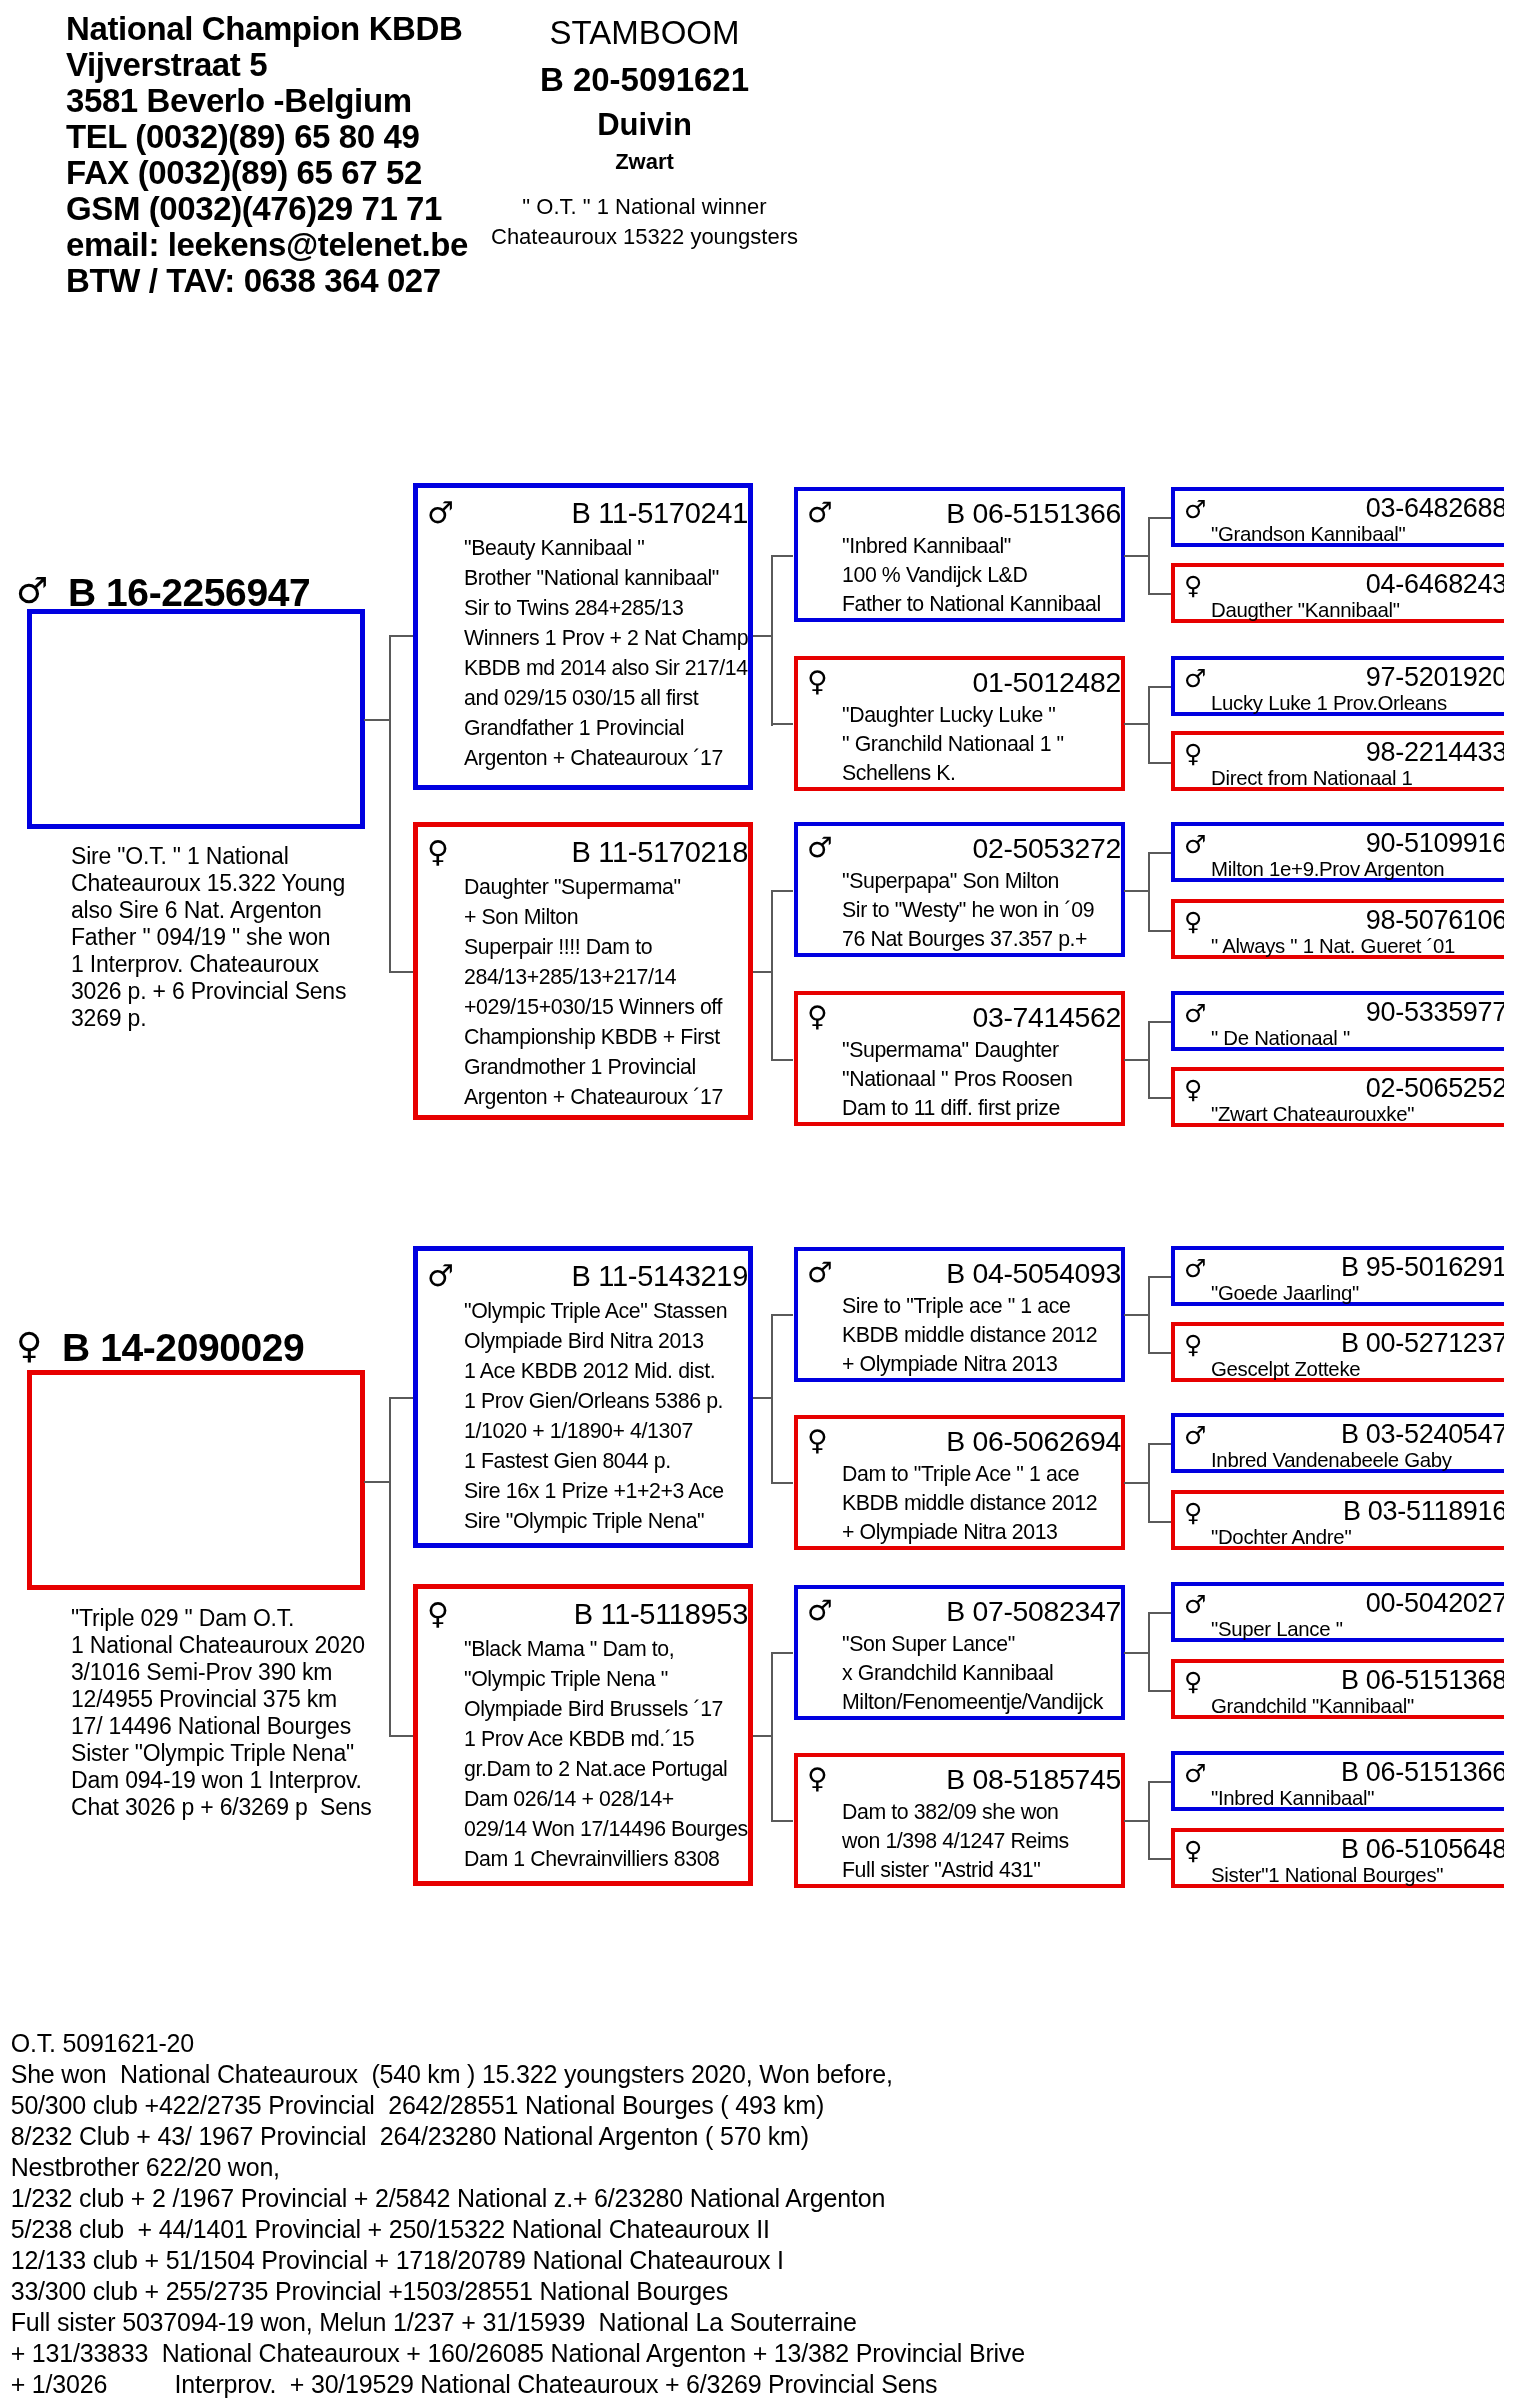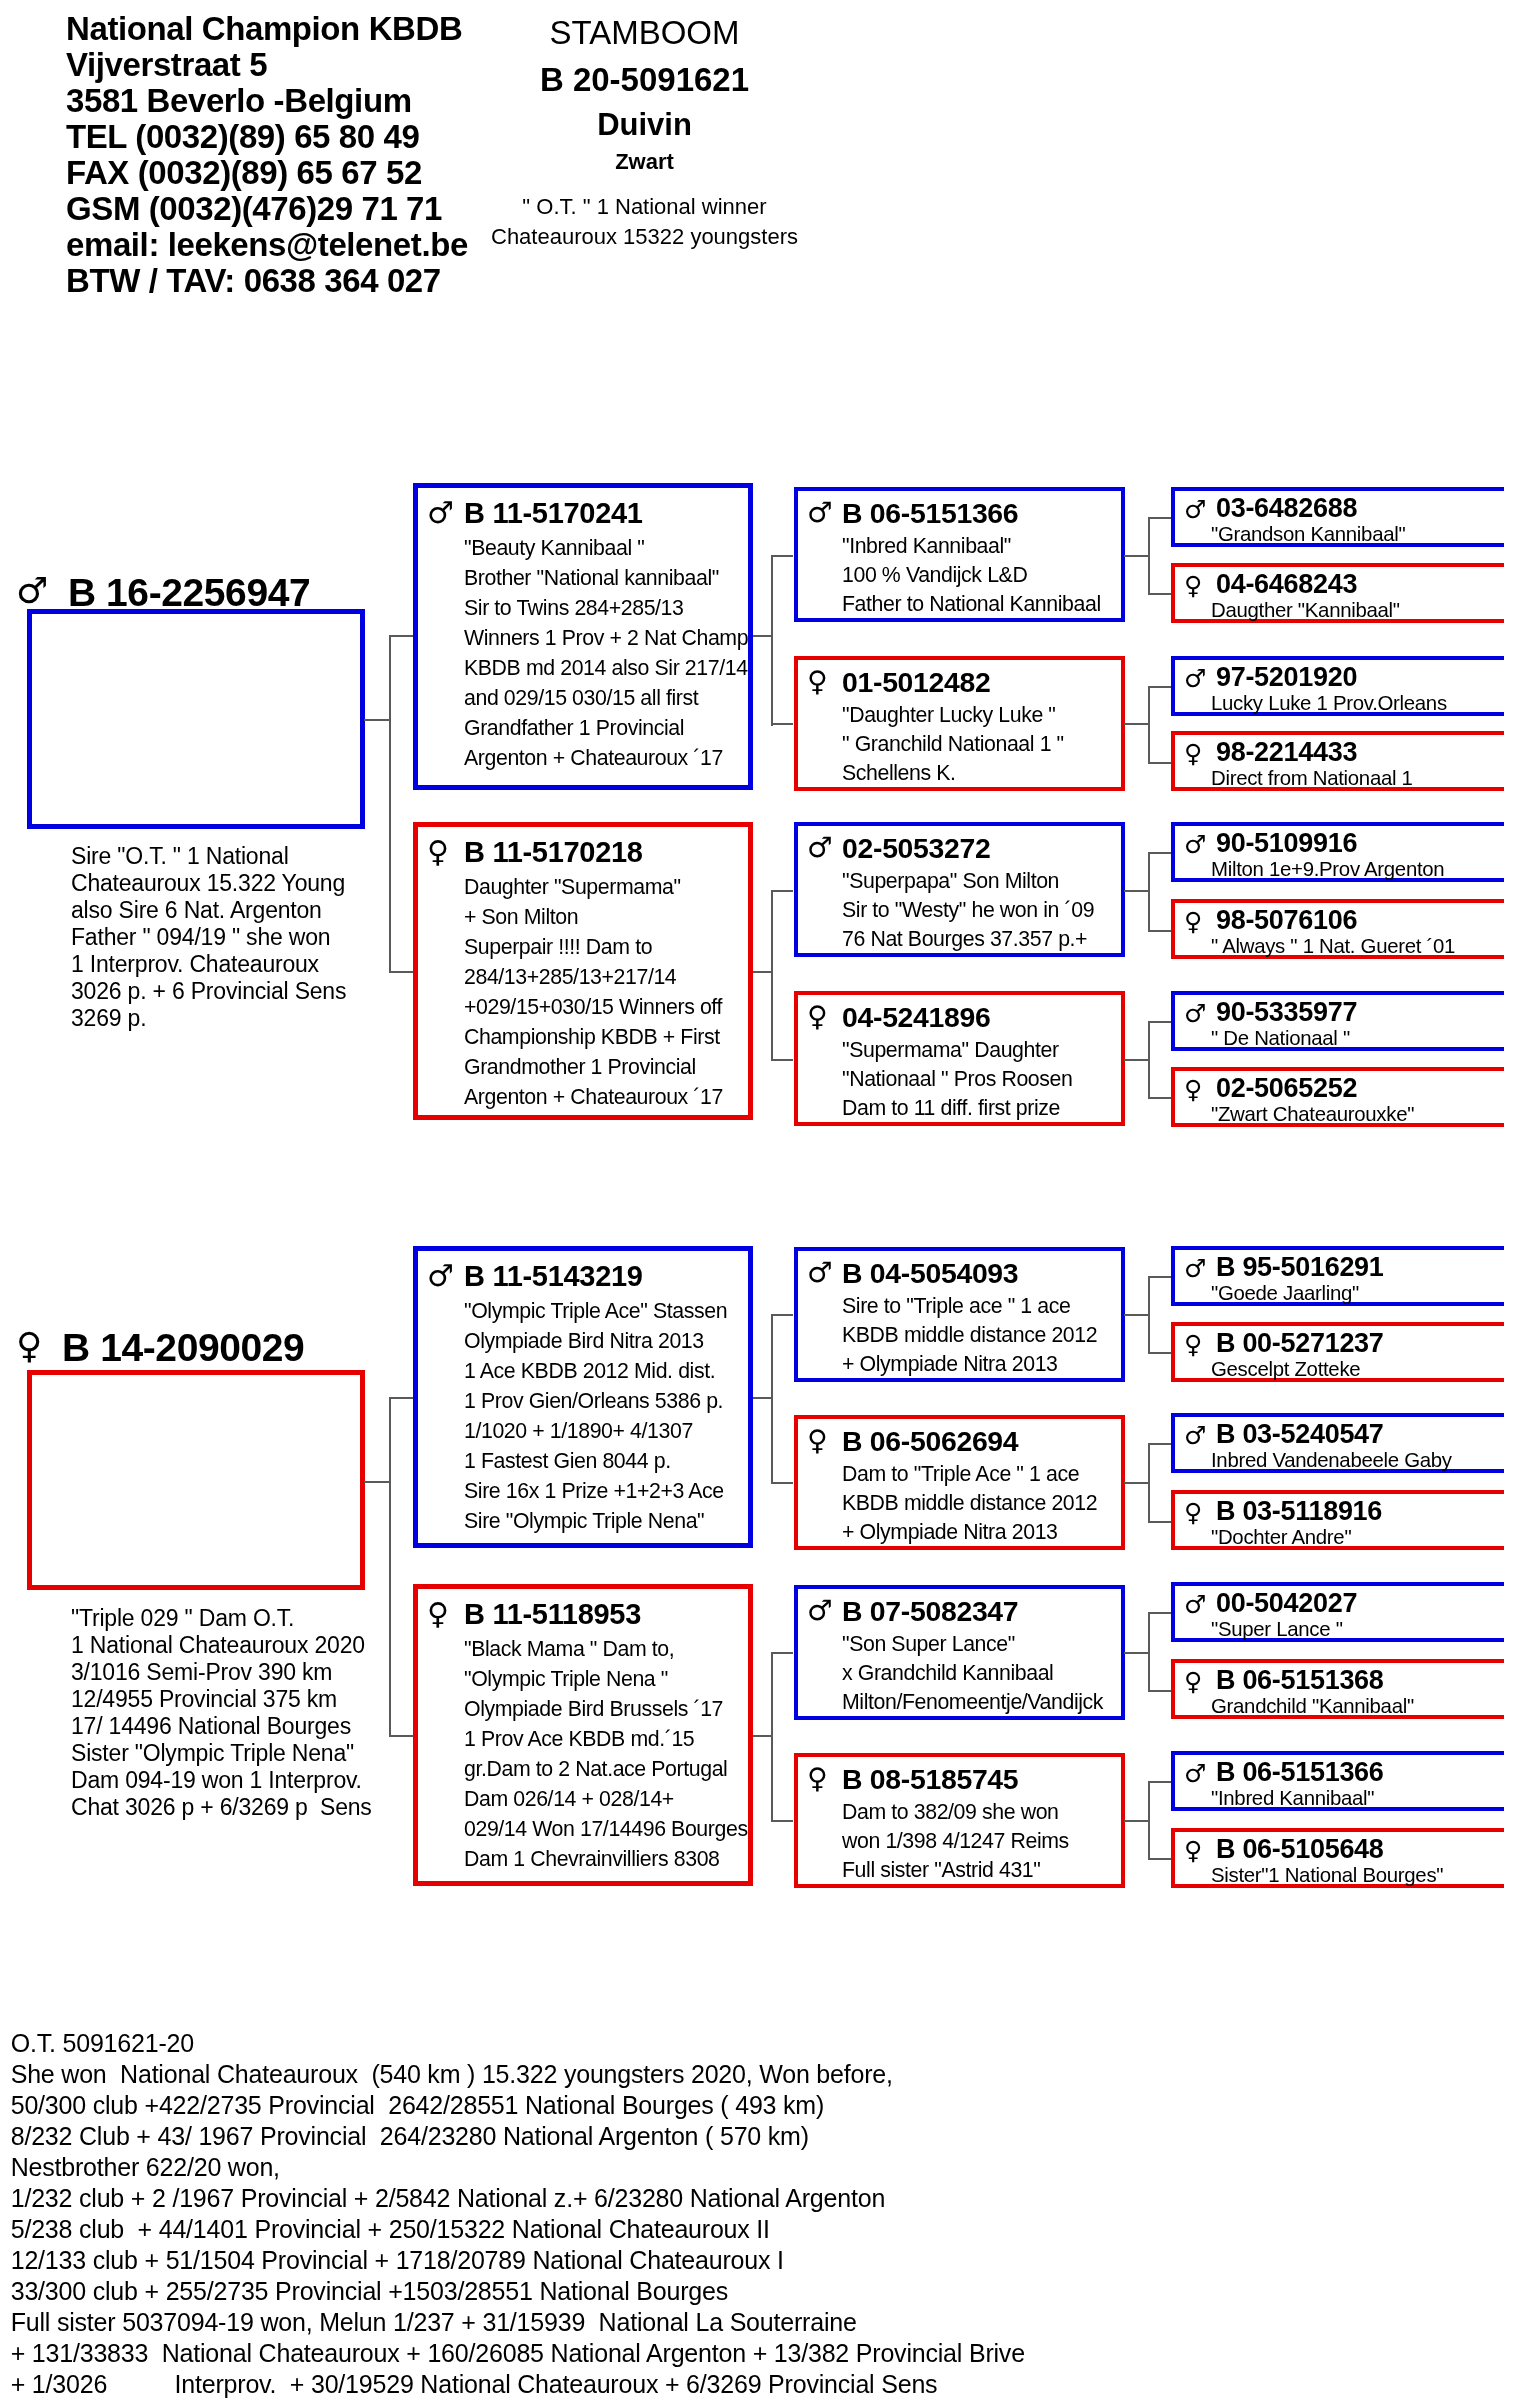--- a/index.html
+++ b/index.html
@@ -42,21 +42,21 @@
   .caption{
     position:absolute;font-size:23px;line-height:27px;
     letter-spacing:-0.2px;white-space:pre;
   }
 
   
   .pbox{position:absolute;background:#fff;border:5.3px solid #000;}
   .m{border-color:var(--blue);}
   .f{border-color:var(--red);}
   .sym{position:absolute;left:9px;top:3.6px;font-weight:400;font-family:"DejaVu Sans",sans-serif;}
-  .ring{font-weight:700;white-space:nowrap;letter-spacing:-0.3px;}
+  .ring{font-weight:400;white-space:nowrap;letter-spacing:-0.3px;text-align:right;}
   .lines{white-space:nowrap;}
 
   .g2{width:340px;}
   .g2 .sym{font-size:30px;top:7.1px;}
   .g2 .ring{font-size:29px;margin:9px 0 2.7px 46px;}
   .g2 .lines{margin-left:46px;font-size:21.3px;line-height:30px;letter-spacing:-0.4px;}
 
   .g3{width:331px;height:135px;border-width:4.4px;}
   .g3 .sym{font-size:28.4px;top:5.3px;}
   .g3 .ring{font-size:28.4px;margin:6.2px 0 1.8px 44px;}
@@ -186,21 +186,21 @@
     <span class="sym">♂</span>
     <div class="ring">02-5053272</div>
     <div class="lines">
         <div>"Superpapa"  Son Milton</div>
         <div>Sir to "Westy" he won in ´09</div>
         <div>76 Nat Bourges 37.357 p.+</div>
       </div>
   </div>
   <div class="pbox g3 f" style="left:794px;top:991px;">
     <span class="sym">♀</span>
-    <div class="ring">04-5241896</div>
+    <div class="ring">03-7414562</div>
     <div class="lines">
         <div>"Supermama" Daughter</div>
         <div>"Nationaal " Pros Roosen</div>
         <div>Dam to 11 diff. first prize</div>
       </div>
   </div>
   <div class="pbox g3 m" style="left:794px;top:1247px;">
     <span class="sym">♂</span>
     <div class="ring">B 04-5054093</div>
     <div class="lines">

